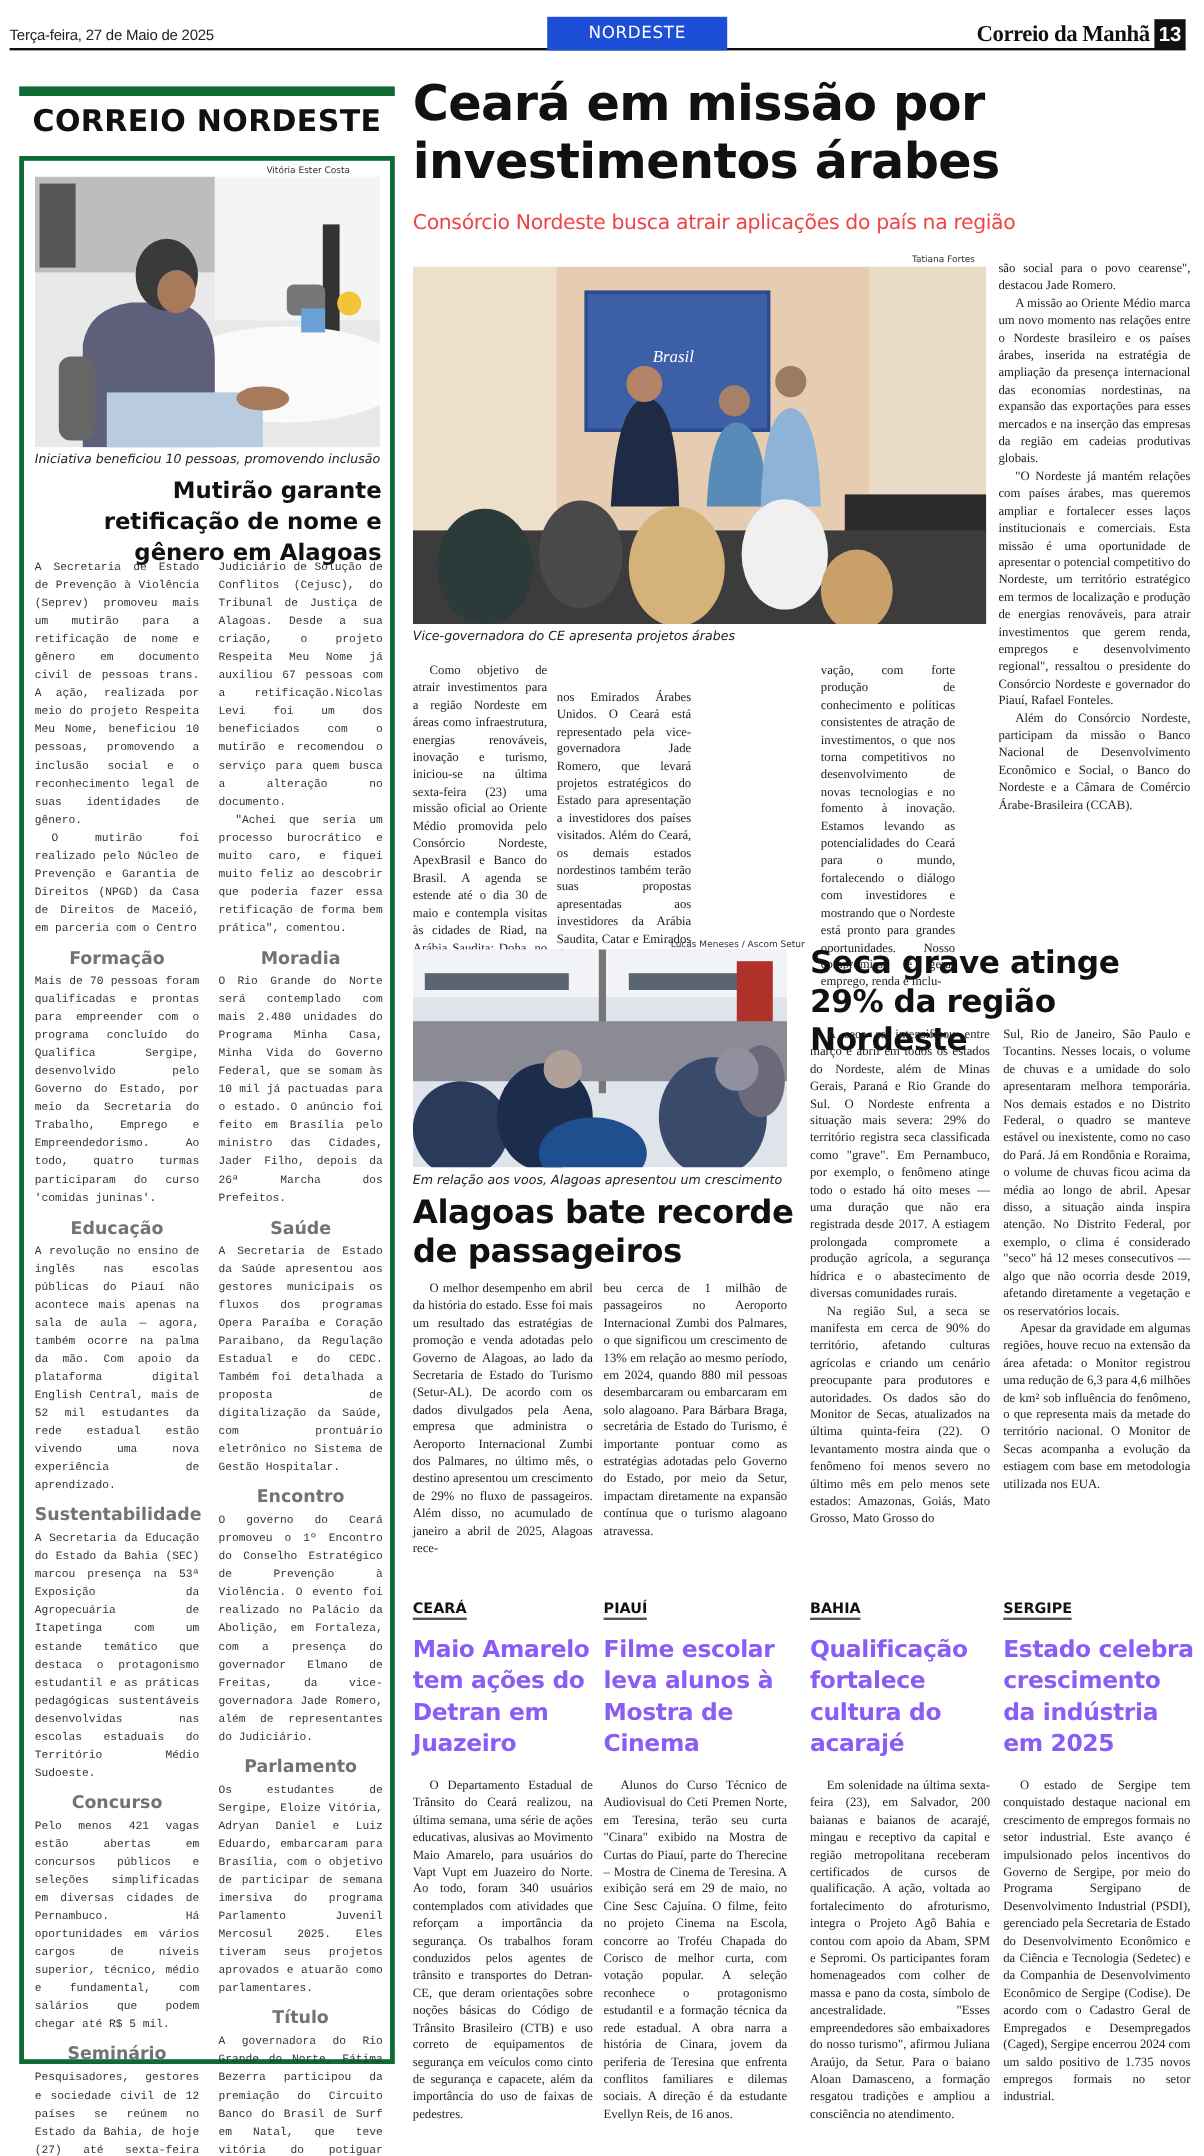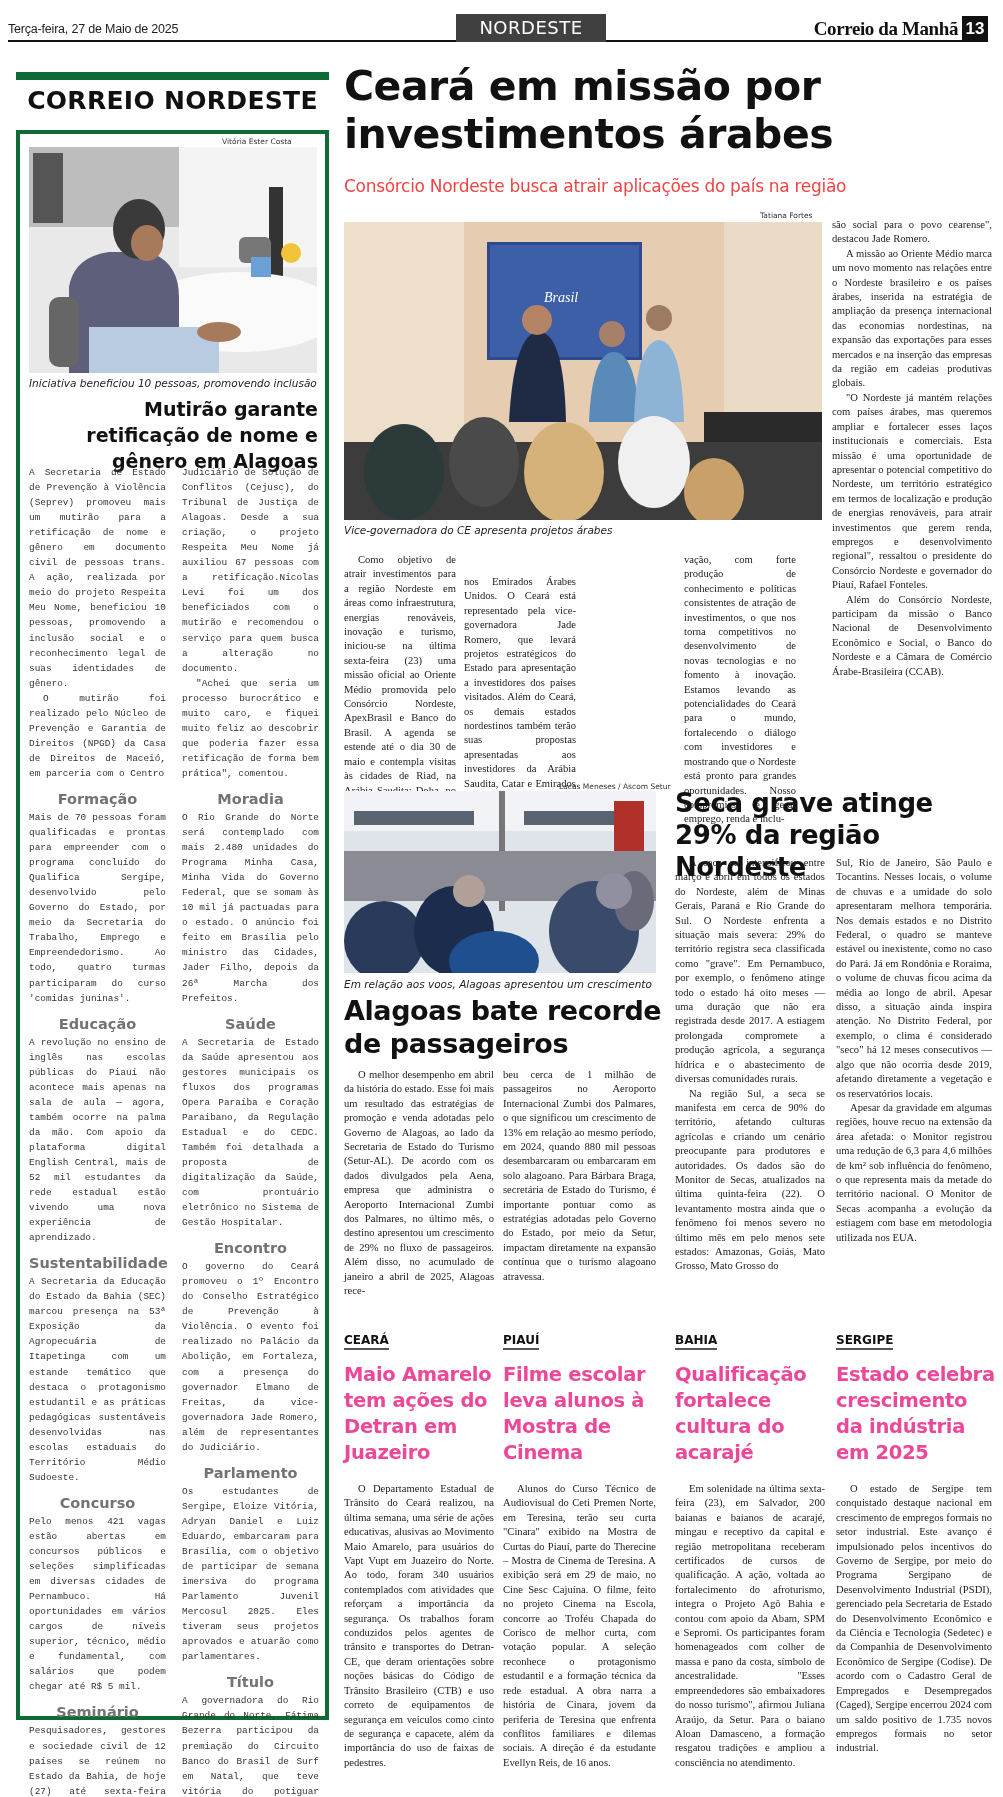--- a/index.html
+++ b/index.html
@@ -2,21 +2,21 @@
 <html><head>
 <meta charset="utf-8">
 <style>
   * { box-sizing: border-box; margin: 0; padding: 0; }
   html, body { width: 1003px; height: 1797px; background: #fff; overflow: hidden; }
   body { position: relative; font-family: "DejaVu Sans", sans-serif; color: #1a1a1a; }
 
   
   .topbar { position: absolute; left: 8px; top: 16px; width: 980px; height: 26px; border-bottom: 2px solid #111; }
   .top-date { position: absolute; left: 0; top: 6px; font-family: "Liberation Sans", sans-serif; font-size: 12.5px; color: #222; letter-spacing: -0.2px; }
-  .section-tag { position: absolute; left: 448px; top: -2px; width: 150px; height: 28px; background: #404040; color: #fff; text-align: center; font-family: "DejaVu Sans", sans-serif; font-size: 18px; line-height: 28px; letter-spacing: 0.5px; }
+  .section-tag { position: absolute; left: 448px; top: -2px; width: 150px; height: 28px; background: #1d4ed8; color: #fff; text-align: center; font-family: "DejaVu Sans", sans-serif; font-size: 14px; line-height: 28px; letter-spacing: 0.5px; }
   .masthead { position: absolute; right: 30px; top: 2px; font-family: "Liberation Serif", serif; font-weight: bold; font-size: 19px; color: #111; letter-spacing: -0.4px; }
   .page-num { position: absolute; right: 0; top: 0; width: 26px; height: 25px; background: #111; color: #fff; text-align: center; font-family: "Liberation Sans", sans-serif; font-weight: bold; font-size: 17px; line-height: 25px; }
 
   
   .cn-bar { position: absolute; left: 16px; top: 72px; width: 313px; height: 8px; background: #0e6b36; }
   .cn-title { position: absolute; left: 16px; top: 86px; width: 313px; text-align: center; font-family: "DejaVu Sans", sans-serif; font-weight: bold; font-size: 25px; letter-spacing: 0.3px; color: #111; }
   .cn-box { position: absolute; left: 16px; top: 130px; width: 313px; height: 1590px; border: 4px solid #0e6b36; }
   .credit { position: absolute; font-family: "DejaVu Sans", sans-serif; font-size: 7.5px; color: #333; }
   .photo { position: absolute; overflow: hidden; }
   .caption { position: absolute; font-family: "DejaVu Sans", sans-serif; font-style: italic; font-size: 10.5px; color: #222; white-space: nowrap; }
@@ -34,21 +34,21 @@
   .serif-text { font-family: "Liberation Serif", serif; font-size: 10.6px; line-height: 14.4px; text-align: justify; color: #222; hyphens: auto; }
   .serif-text p { text-indent: 14px; }
 
   .art-col { position: absolute; }
 
   .h-sans { position: absolute; font-family: "DejaVu Sans", sans-serif; color: #111; letter-spacing: -0.4px; }
 
   .state-tag { position: absolute; font-family: "DejaVu Sans", sans-serif; font-weight: bold; font-size: 12px; color: #111; text-align: left; }
   .state-tag span { border-bottom: 2px solid #555; padding-bottom: 1px; }
 
-  .state-head { position: absolute; font-family: "DejaVu Sans", sans-serif; font-size: 19.5px; line-height: 26px; color: #ec4899; letter-spacing: -0.3px; }
+  .state-head { position: absolute; font-family: "DejaVu Sans", sans-serif; font-size: 19.5px; line-height: 26px; color: #8b5cf6; letter-spacing: -0.3px; }
 </style>
 </head>
 <body>
 
 <div class="topbar">
   <span class="top-date">Terça-feira, 27 de Maio de 2025</span>
   <div class="section-tag">NORDESTE</div>
   <span class="masthead">Correio da Manhã</span>
   <span class="page-num">13</span>
 </div>

